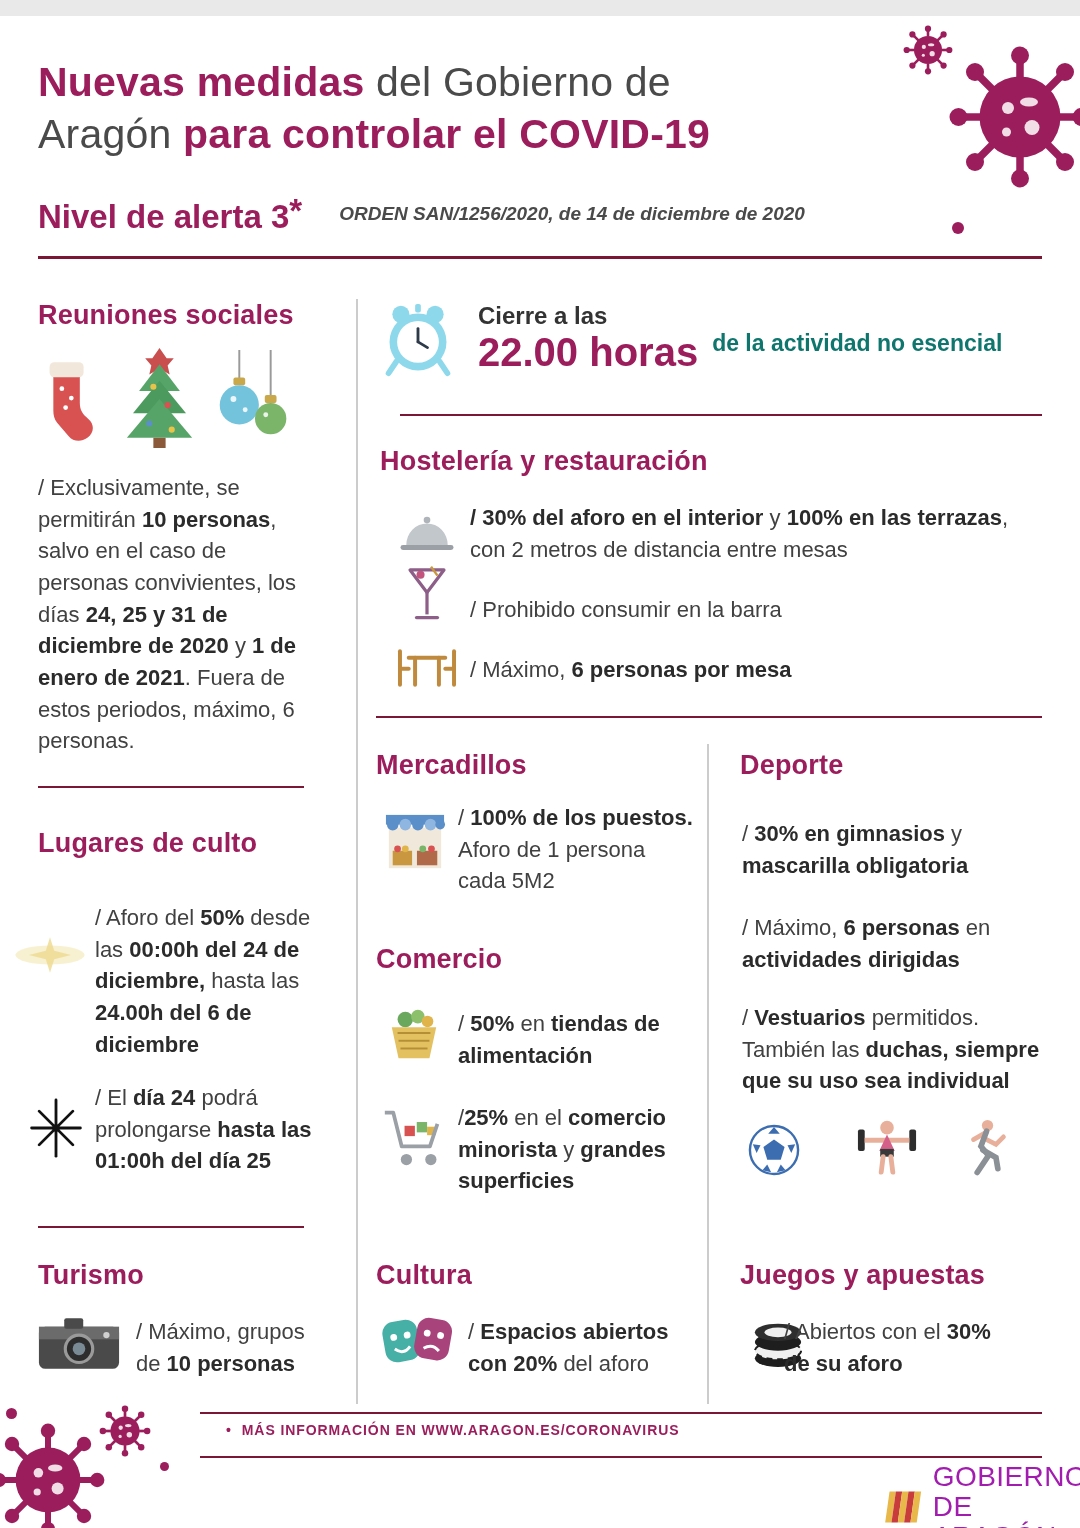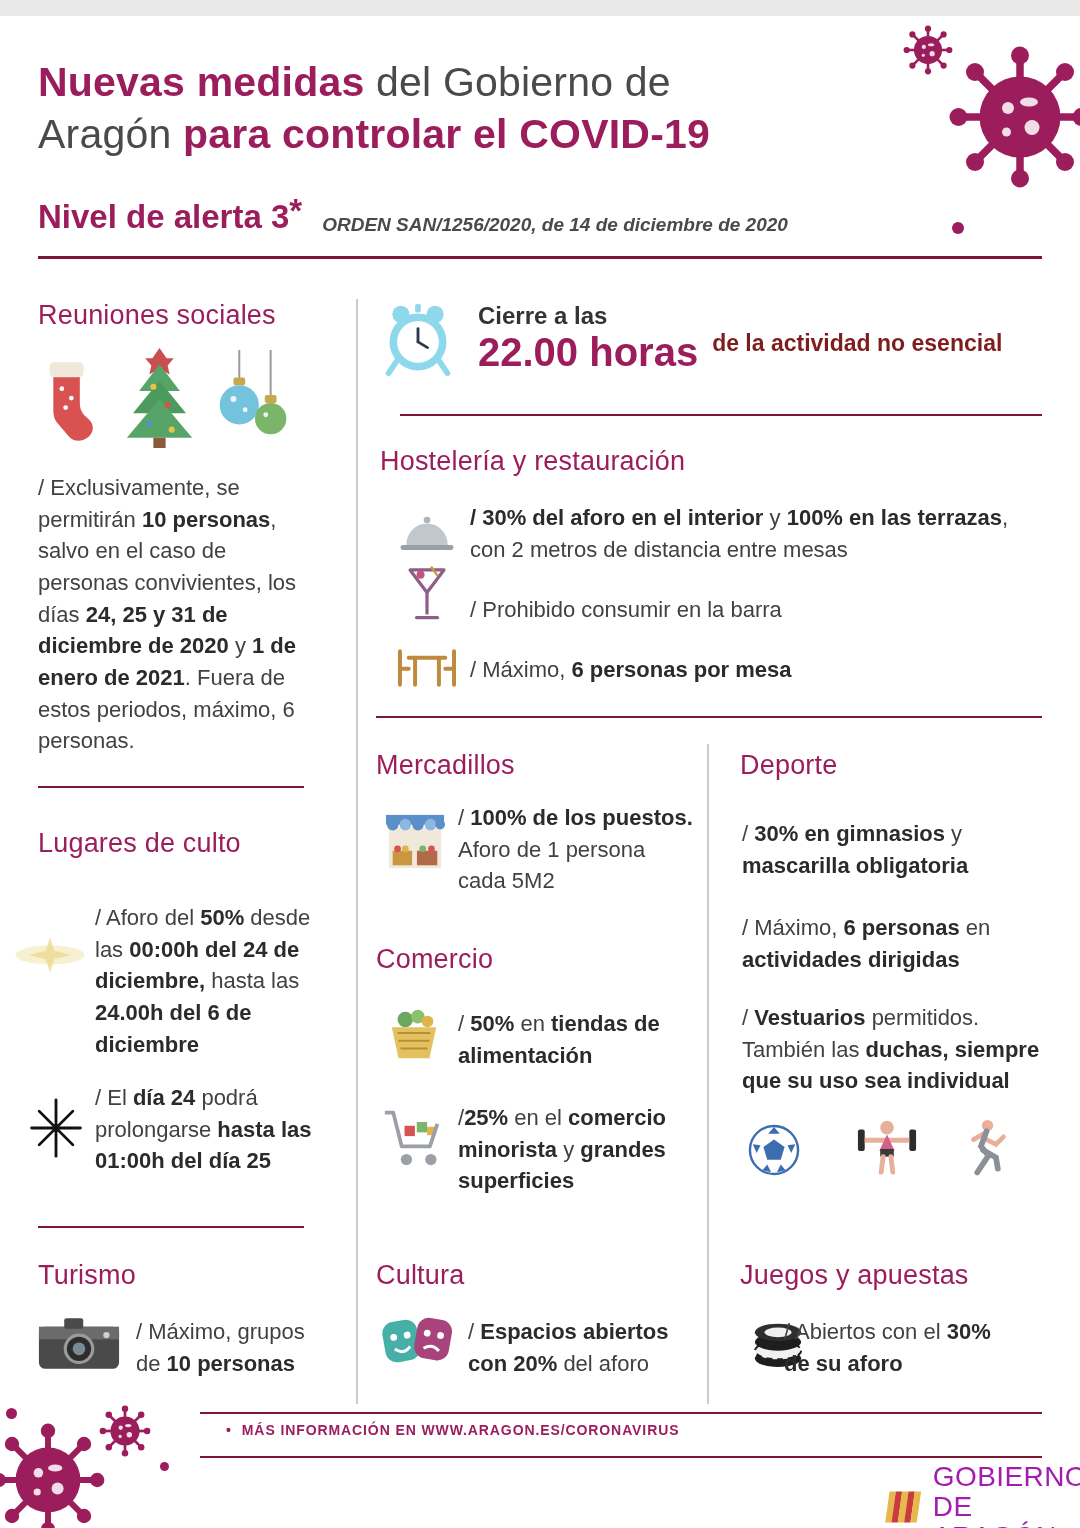--- a/index.html
+++ b/index.html
@@ -8,31 +8,31 @@
     --dark:#414141;
   }
   *{margin:0;padding:0;box-sizing:border-box}
   html,body{background:#e9e9e9}
   body{font-family:"Liberation Sans",sans-serif;color:var(--dark)}
   .page{position:relative;width:1080px;height:1528px;background:#ffffff;margin:16px auto;overflow:hidden}
   .abs{position:absolute}
   .b{font-weight:700;color:#2b2b2b}
   .title{font-size:41px;line-height:1.27;color:#4a4a4a;font-weight:500;letter-spacing:.2px}
   .title .b{color:var(--magenta);font-weight:800}
-  .alert-row{display:flex;align-items:flex-end;gap:20px}
+  .alert-row{display:flex;align-items:center;gap:37px}
   .alert{font-size:33px;color:var(--magenta);font-weight:600}
   .order{font-size:19px;font-style:italic;color:#4a4a4a;font-weight:600}
-  .sec-h{color:var(--magenta);font-weight:400;font-size:27px;letter-spacing:.2px}
+  .sec-h{color:var(--magenta);font-weight:700;font-size:27px;letter-spacing:.2px}
   .body-text{font-size:22px;line-height:1.44;color:var(--dark)}
   .hr{background:var(--maroon);height:2px}
   .vr{background:#cccccc;width:2px}
   .cierre-l1{font-size:24px;font-weight:700;color:#333}
   .cierre-row{display:flex;align-items:flex-start;gap:14px}
   .cierre-time{font-size:40px;font-weight:800;color:var(--magenta)}
-  .cierre-suffix{font-size:23px;font-weight:700;color:#7f1d1d}
+  .cierre-suffix{font-size:23px;font-weight:700;color:#0f766e}
   .info{font-size:14px;letter-spacing:.9px;color:var(--magenta);font-weight:600;display:flex;gap:10px;align-items:center}
   .info .url{font-weight:800;cursor:pointer}
   .logo{display:flex;align-items:center;gap:10px}
   .logo-text{font-size:28px;font-weight:400;color:#a21caf;line-height:1.08;letter-spacing:.4px}
   .bottom-bar{background:var(--maroon);z-index:2}
   svg{display:block}
 </style>
 </head>
 <body>
 

